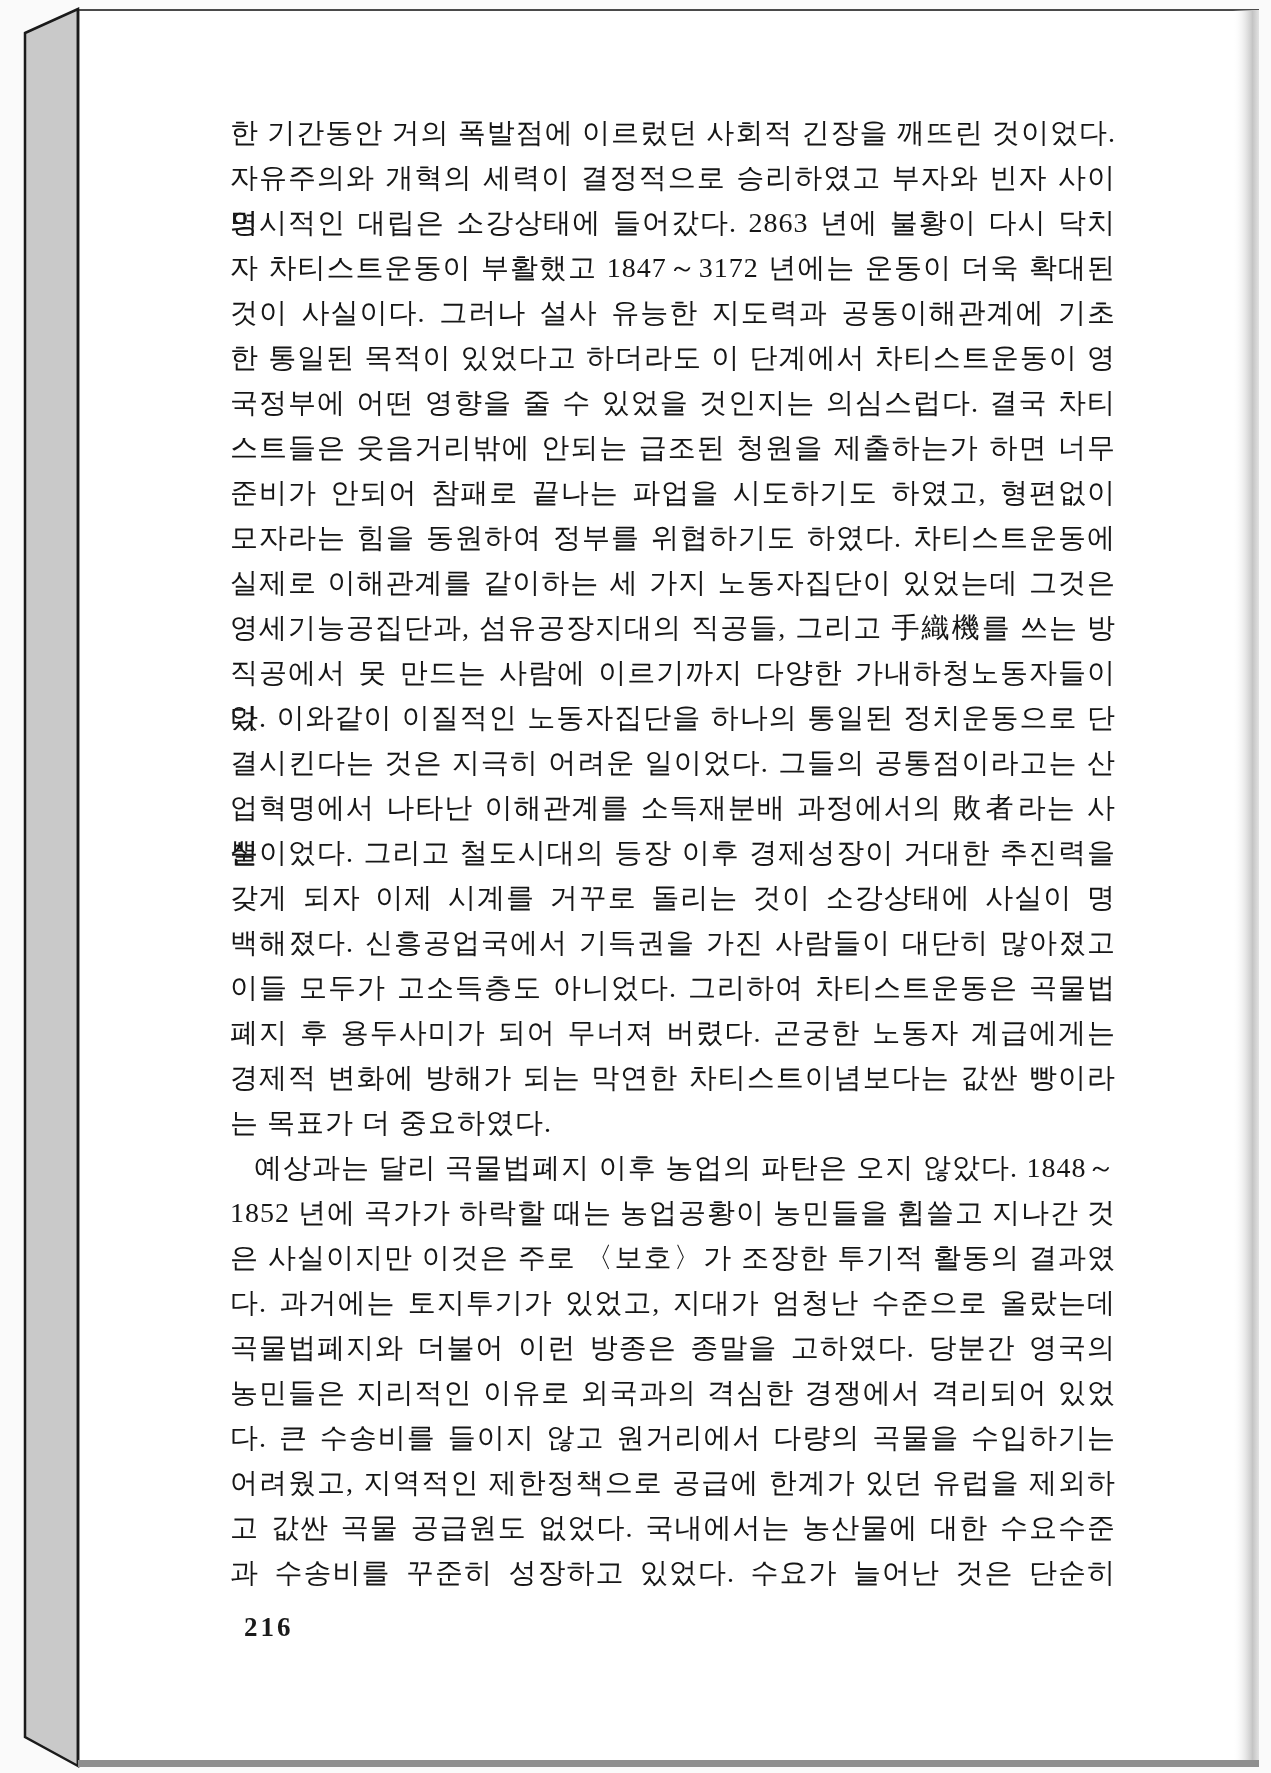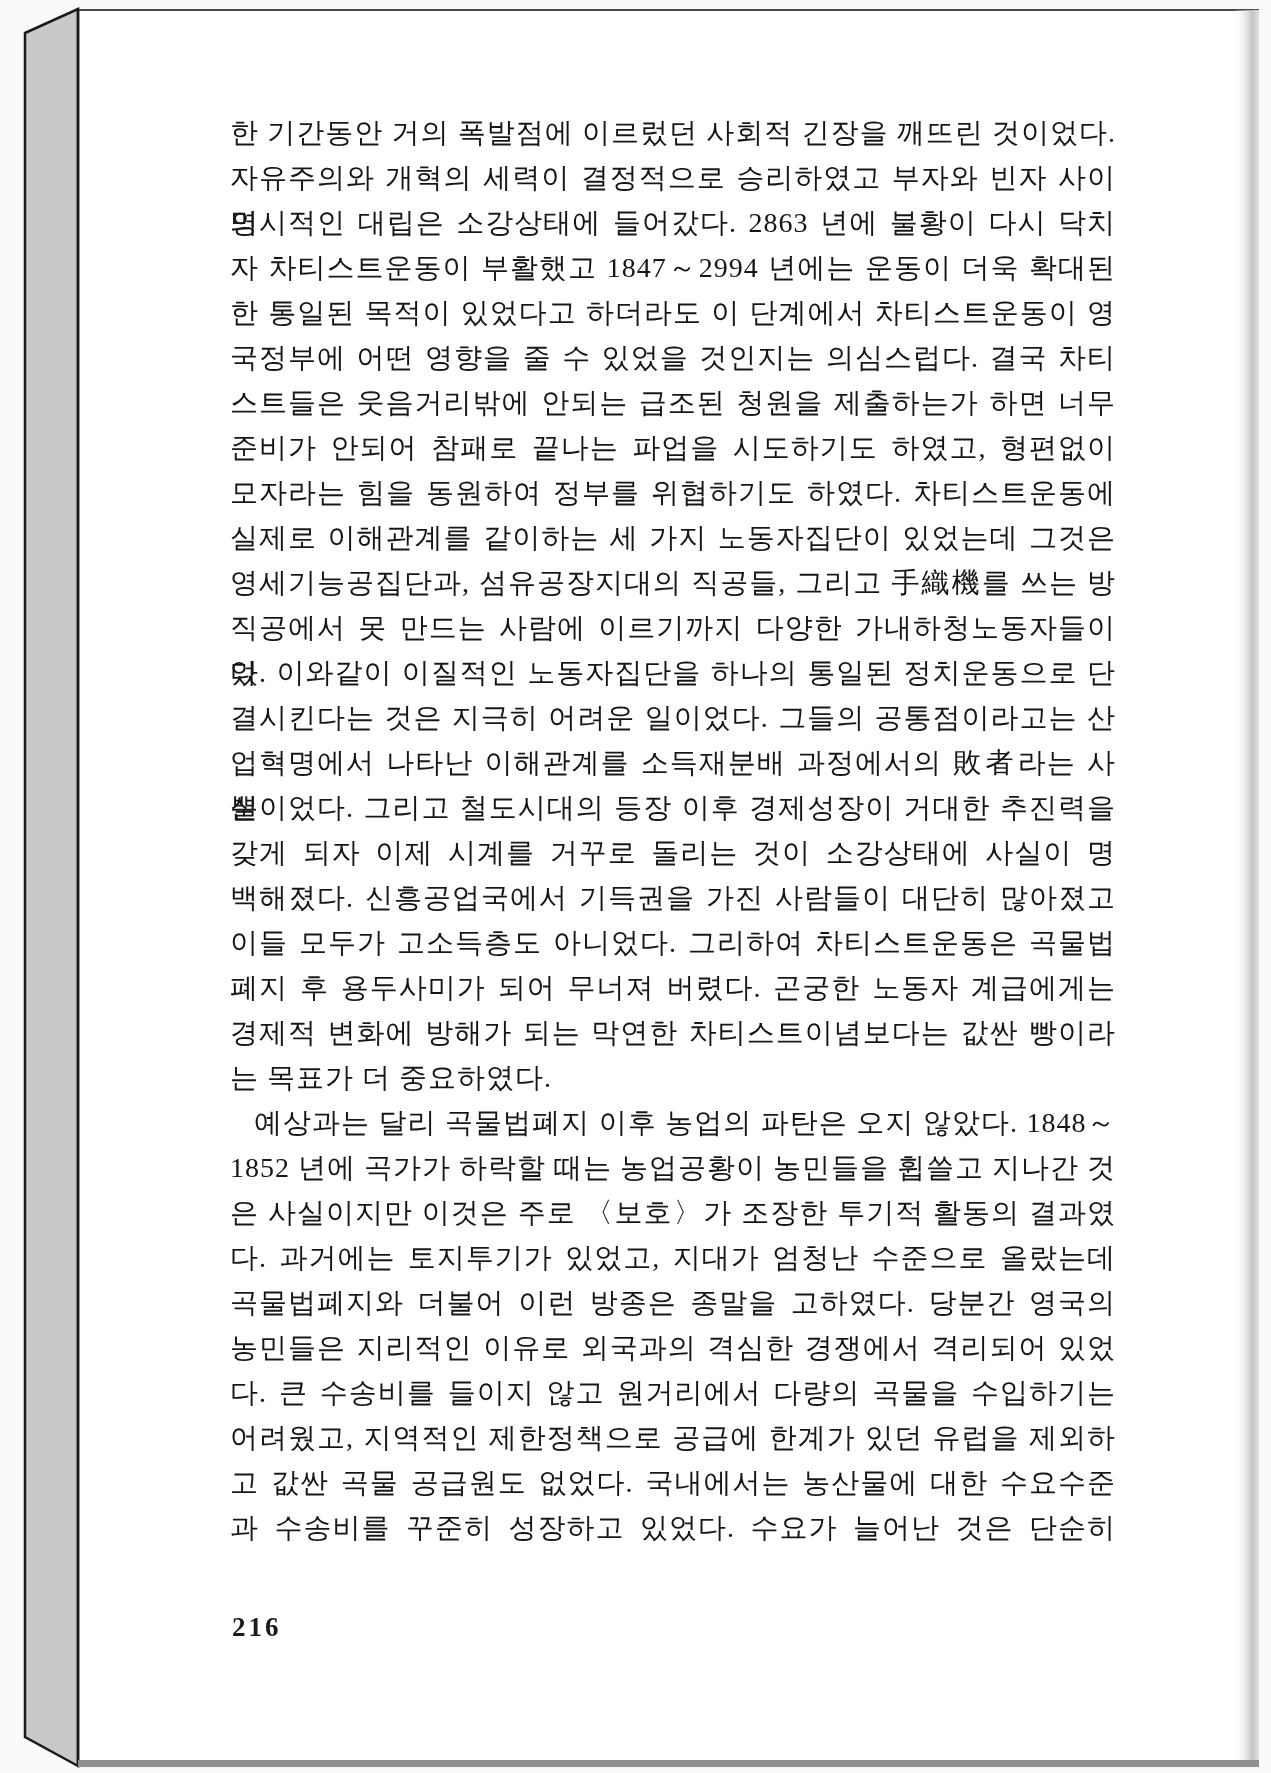--- a/index.html
+++ b/index.html
@@ -36,21 +36,21 @@
     white-space: normal;
   }
   .line.short {
     text-align-last: left;
   }
   .line.indent {
     text-indent: 24px;
   }
   .page-num {
     position: absolute;
-    left: 232px;
+    left: 244px;
     top: 1612px;
     font-size: 27px;
     font-weight: 600;
     letter-spacing: 3px;
     color: #1a1a1a;
   }
 </style>
 </head>
 <body>
 
@@ -73,21 +73,22 @@
     <line x1="78" y1="9" x2="78" y2="1766" stroke="#1a1a1a" stroke-width="2.5"></line>
     <rect x="78" y="1760" width="1181" height="7" fill="#8f8f8f"></rect>
 
     <rect x="1233" y="10" width="26" height="1750" fill="url(#rightCurl)"></rect>
   </svg>
 
   <div class="text-block">
       <div class="line">한 기간동안 거의 폭발점에 이르렀던 사회적 긴장을 깨뜨린 것이었다.</div>
       <div class="line">자유주의와 개혁의 세력이 결정적으로 승리하였고 부자와 빈자 사이의</div>
       <div class="line">명시적인 대립은 소강상태에 들어갔다. 2863 년에 불황이 다시 닥치</div>
-      <div class="line">자 차티스트운동이 부활했고 1847～2994 년에는 운동이 더욱 확대된</div>
+      <div class="line">자 차티스트운동이 부활했고 1847～3172 년에는 운동이 더욱 확대된</div>
+      <div class="line">것이 사실이다. 그러나 설사 유능한 지도력과 공동이해관계에 기초</div>
       <div class="line">한 통일된 목적이 있었다고 하더라도 이 단계에서 차티스트운동이 영</div>
       <div class="line">국정부에 어떤 영향을 줄 수 있었을 것인지는 의심스럽다. 결국 차티</div>
       <div class="line">스트들은 웃음거리밖에 안되는 급조된 청원을 제출하는가 하면 너무</div>
       <div class="line">준비가 안되어 참패로 끝나는 파업을 시도하기도 하였고, 형편없이</div>
       <div class="line">모자라는 힘을 동원하여 정부를 위협하기도 하였다. 차티스트운동에</div>
       <div class="line">실제로 이해관계를 같이하는 세 가지 노동자집단이 있었는데 그것은</div>
       <div class="line">영세기능공집단과, 섬유공장지대의 직공들, 그리고 手織機를 쓰는 방</div>
       <div class="line">직공에서 못 만드는 사람에 이르기까지 다양한 가내하청노동자들이었</div>
       <div class="line">다. 이와같이 이질적인 노동자집단을 하나의 통일된 정치운동으로 단</div>
       <div class="line">결시킨다는 것은 지극히 어려운 일이었다. 그들의 공통점이라고는 산</div>

